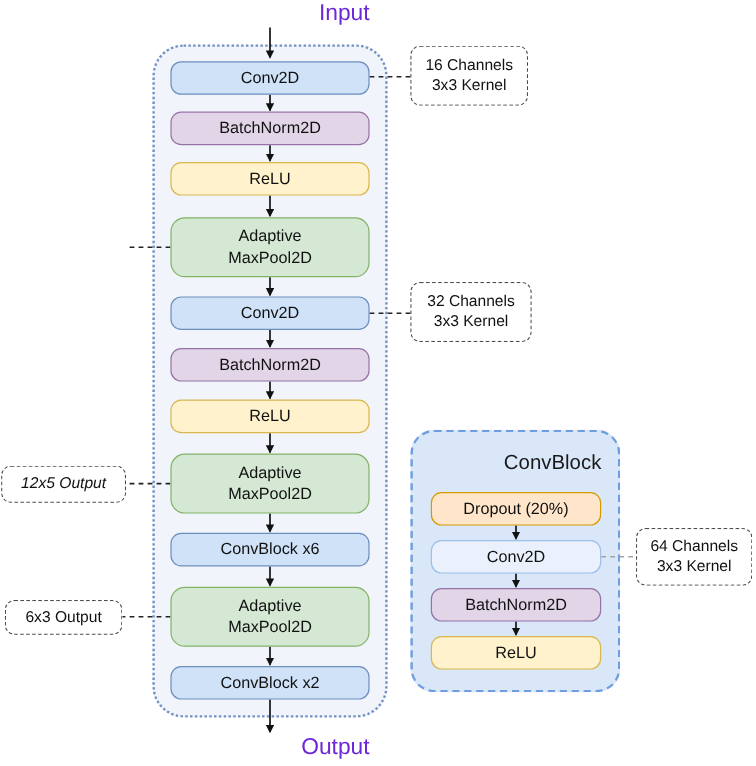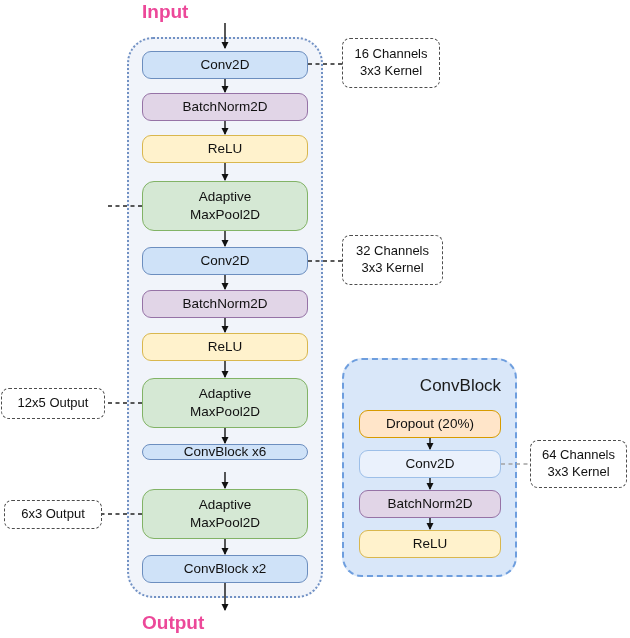--- a/index.html
+++ b/index.html
@@ -30,22 +30,22 @@
   .main-box{left:142px;width:166px;}
   .detail-box{left:359px;width:142px;}
   .pool{border-radius:12px;padding:0 33px;}
   .blue{background:#cfe2f8;border-color:#6c8ebf;}
   .lightblue{background:#eaf1fc;border-color:#9dbfe8;}
   .purple{background:#e1d5e7;border-color:#9673a6;text-align:right;}
   .yellow{background:#fff2cc;border-color:#d9b74e;}
   .green{background:#d5e8d4;border-color:#82b366;}
   .orange{background:#ffe5c9;border-color:#d79b00;}
   .io-label{
-    position:absolute;left:142px;width:166px;text-align:left;
-    font-size:19px;font-weight:bold;color:#ec4899;
+    position:absolute;left:142px;width:166px;text-align:right;
+    font-size:19px;font-weight:normal;color:#6d28d9;
   }
   .ann{
     position:absolute;background:#ffffff;border:1.4px dashed #4d4d4d;
     border-radius:8px;display:flex;flex-direction:column;align-items:center;
     justify-content:center;font-size:13px;line-height:1.3;color:#111;
     box-sizing:border-box;
   }
   .ann span{display:block;}
 </style>
 </head>
@@ -92,39 +92,39 @@
   <div class="io-label" style="top:612px;">Output</div>
 
   <div class="box main-box blue" style="top:51px;height:28px;">Conv2D</div>
   <div class="box main-box purple" style="top:93px;height:28px;">BatchNorm2D</div>
   <div class="box main-box yellow" style="top:135px;height:28px;">ReLU</div>
   <div class="box main-box green pool" style="top:181px;height:50px;">Adaptive MaxPool2D</div>
   <div class="box main-box blue" style="top:247px;height:28px;">Conv2D</div>
   <div class="box main-box purple" style="top:290px;height:28px;">BatchNorm2D</div>
   <div class="box main-box yellow" style="top:333px;height:28px;">ReLU</div>
   <div class="box main-box green pool" style="top:378px;height:50px;">Adaptive MaxPool2D</div>
-  <div class="box main-box blue" style="top:444px;height:16px;">ConvBlock x6</div>
+  <div class="box main-box blue" style="top:444px;height:28px;">ConvBlock x6</div>
   <div class="box main-box green pool" style="top:489px;height:50px;">Adaptive MaxPool2D</div>
   <div class="box main-box blue" style="top:555px;height:28px;">ConvBlock x2</div>
 
   <div class="detail-title">ConvBlock</div>
   <div class="box detail-box orange" style="top:410px;height:28px;">Dropout (20%)</div>
   <div class="box detail-box lightblue" style="top:450px;height:28px;">Conv2D</div>
   <div class="box detail-box purple" style="top:490px;height:28px;">BatchNorm2D</div>
   <div class="box detail-box yellow" style="top:530px;height:28px;">ReLU</div>
 
   <div class="ann" style="left:342px;top:38px;width:98px;height:50px;">
     <span>16 Channels</span>
     <span>3x3 Kernel</span>
   </div>
   <div class="ann" style="left:342px;top:235px;width:101px;height:50px;">
     <span>32 Channels</span>
     <span>3x3 Kernel</span>
   </div>
-  <div class="ann" style="left:1px;top:388px;width:104px;height:31px;">
+  <div class="ann" style="left:1px;top:388px;width:104px;height:31px;font-style:italic;">
     <span>12x5 Output</span>
   </div>
   <div class="ann" style="left:4px;top:500px;width:98px;height:29px;">
     <span>6x3 Output</span>
   </div>
   <div class="ann" style="left:530px;top:440px;width:97px;height:48px;">
     <span>64 Channels</span>
     <span>3x3 Kernel</span>
   </div>
 

